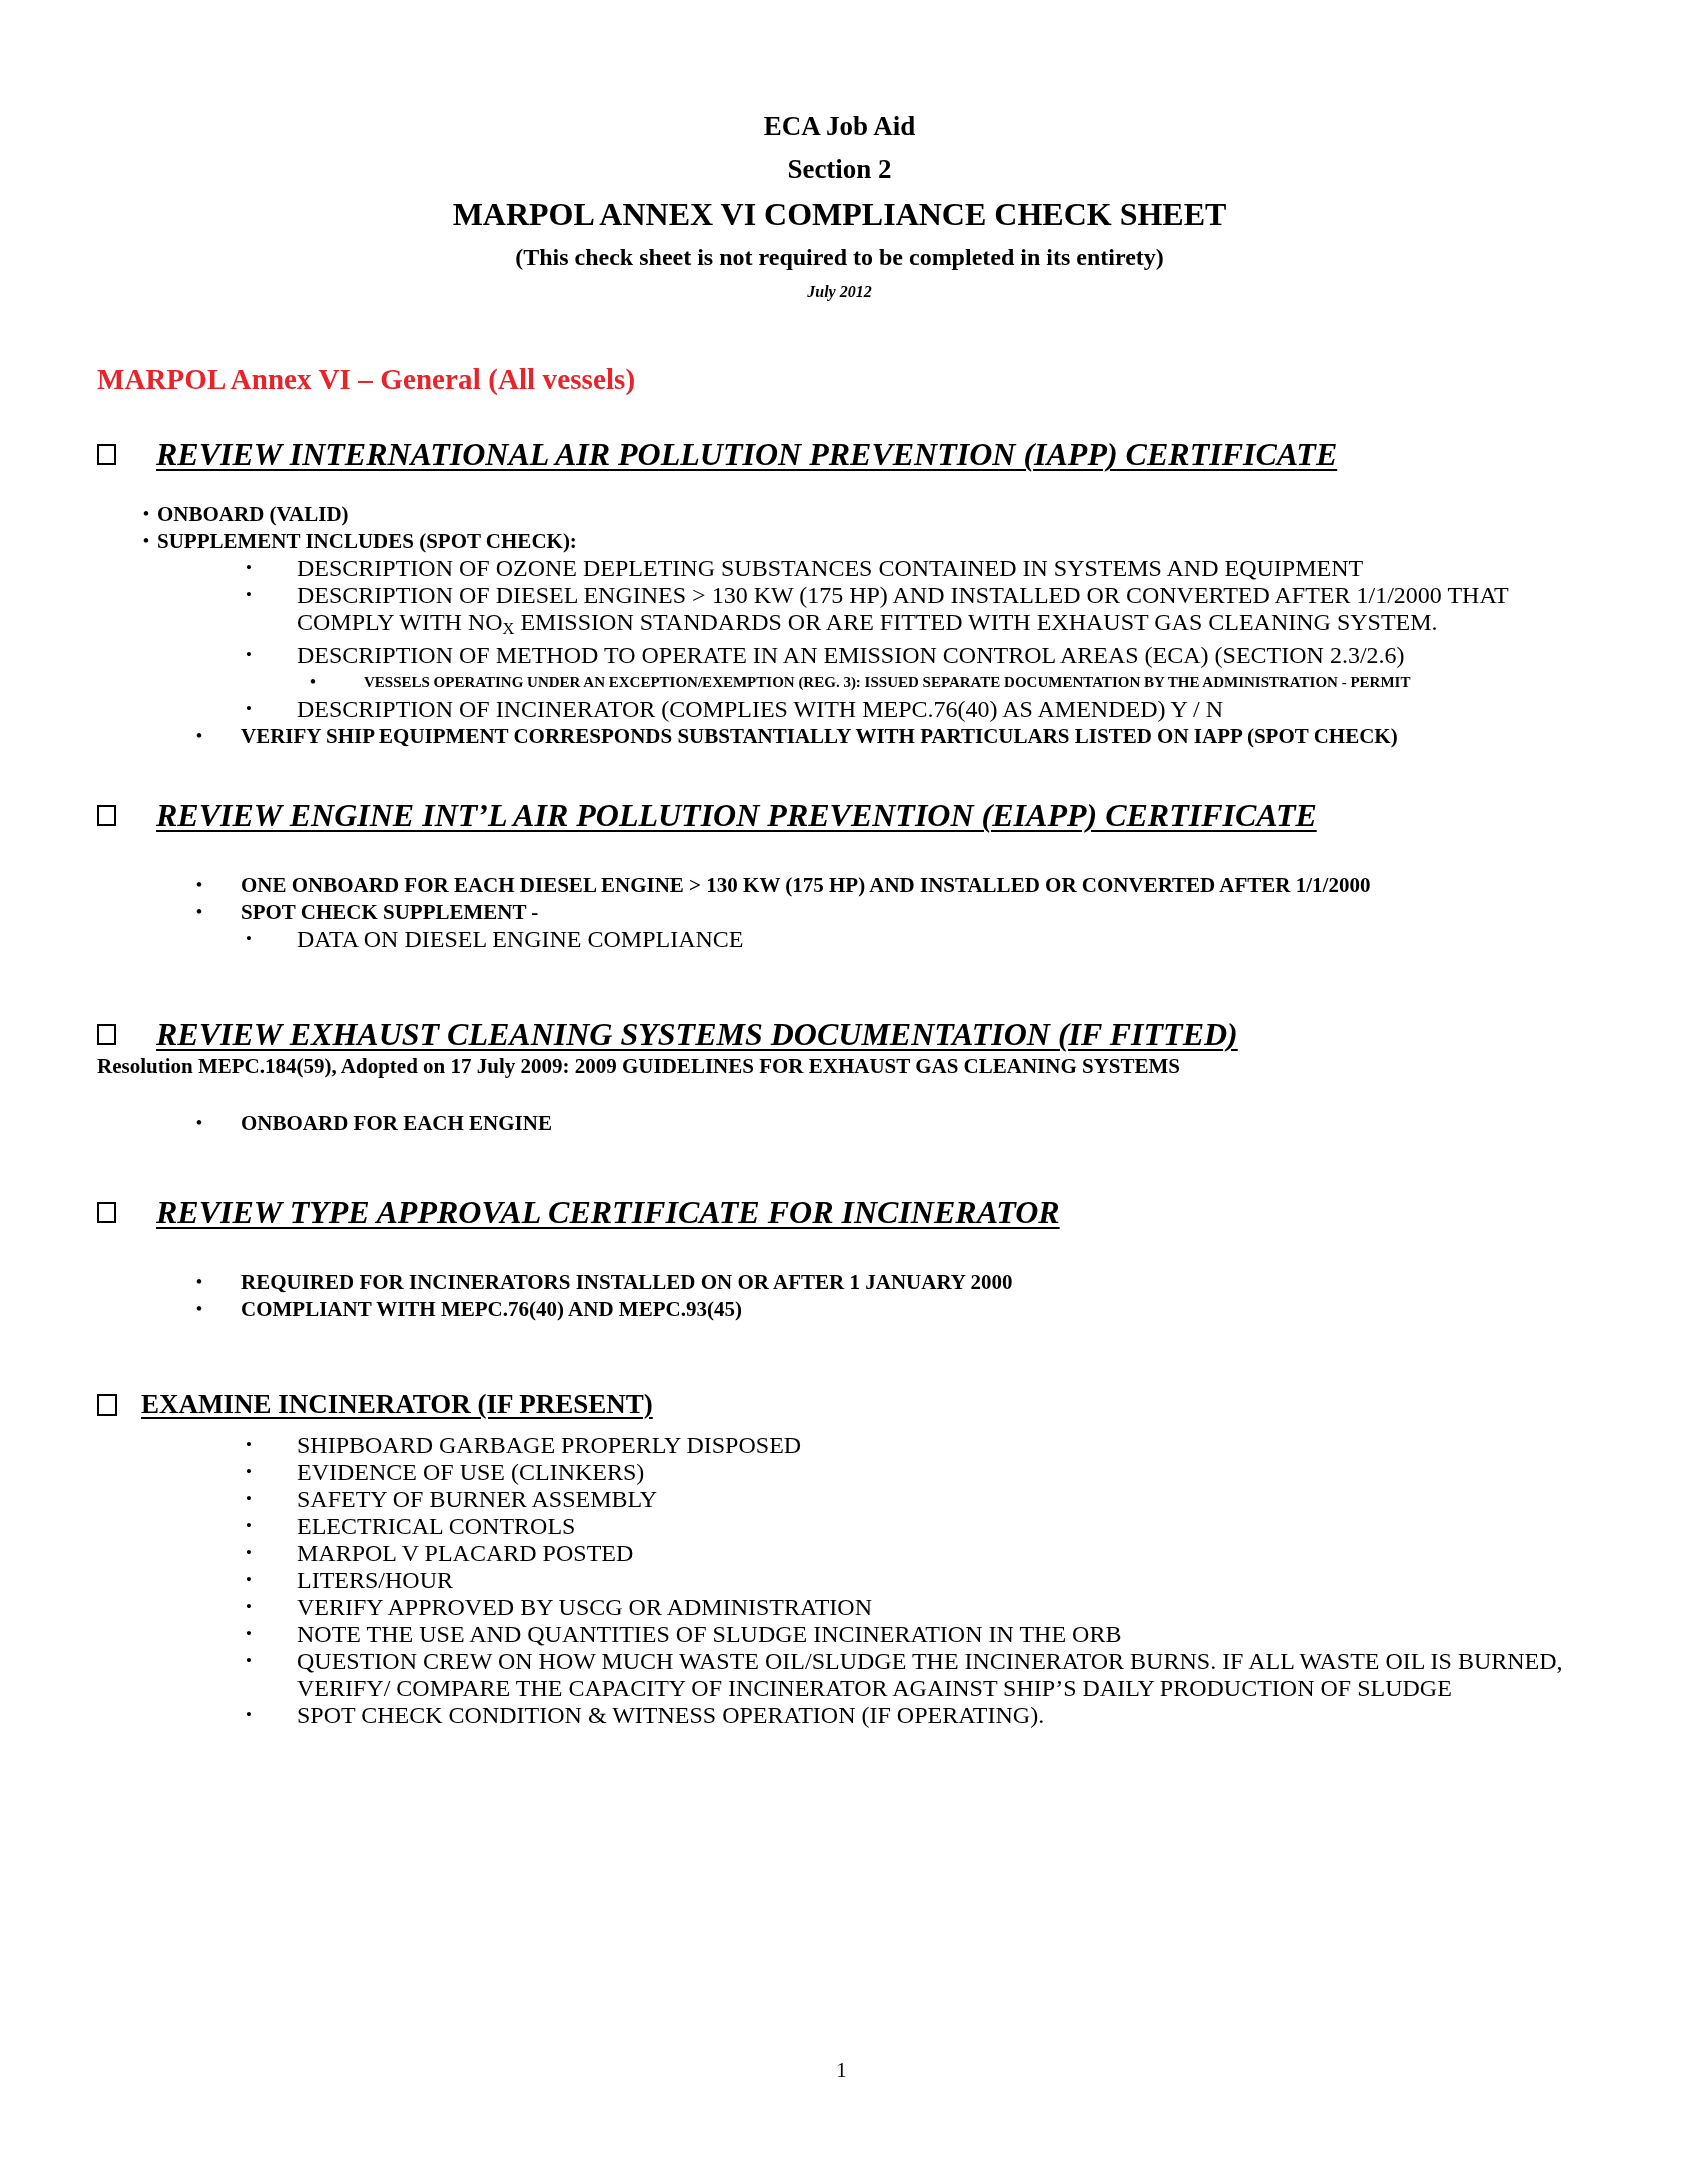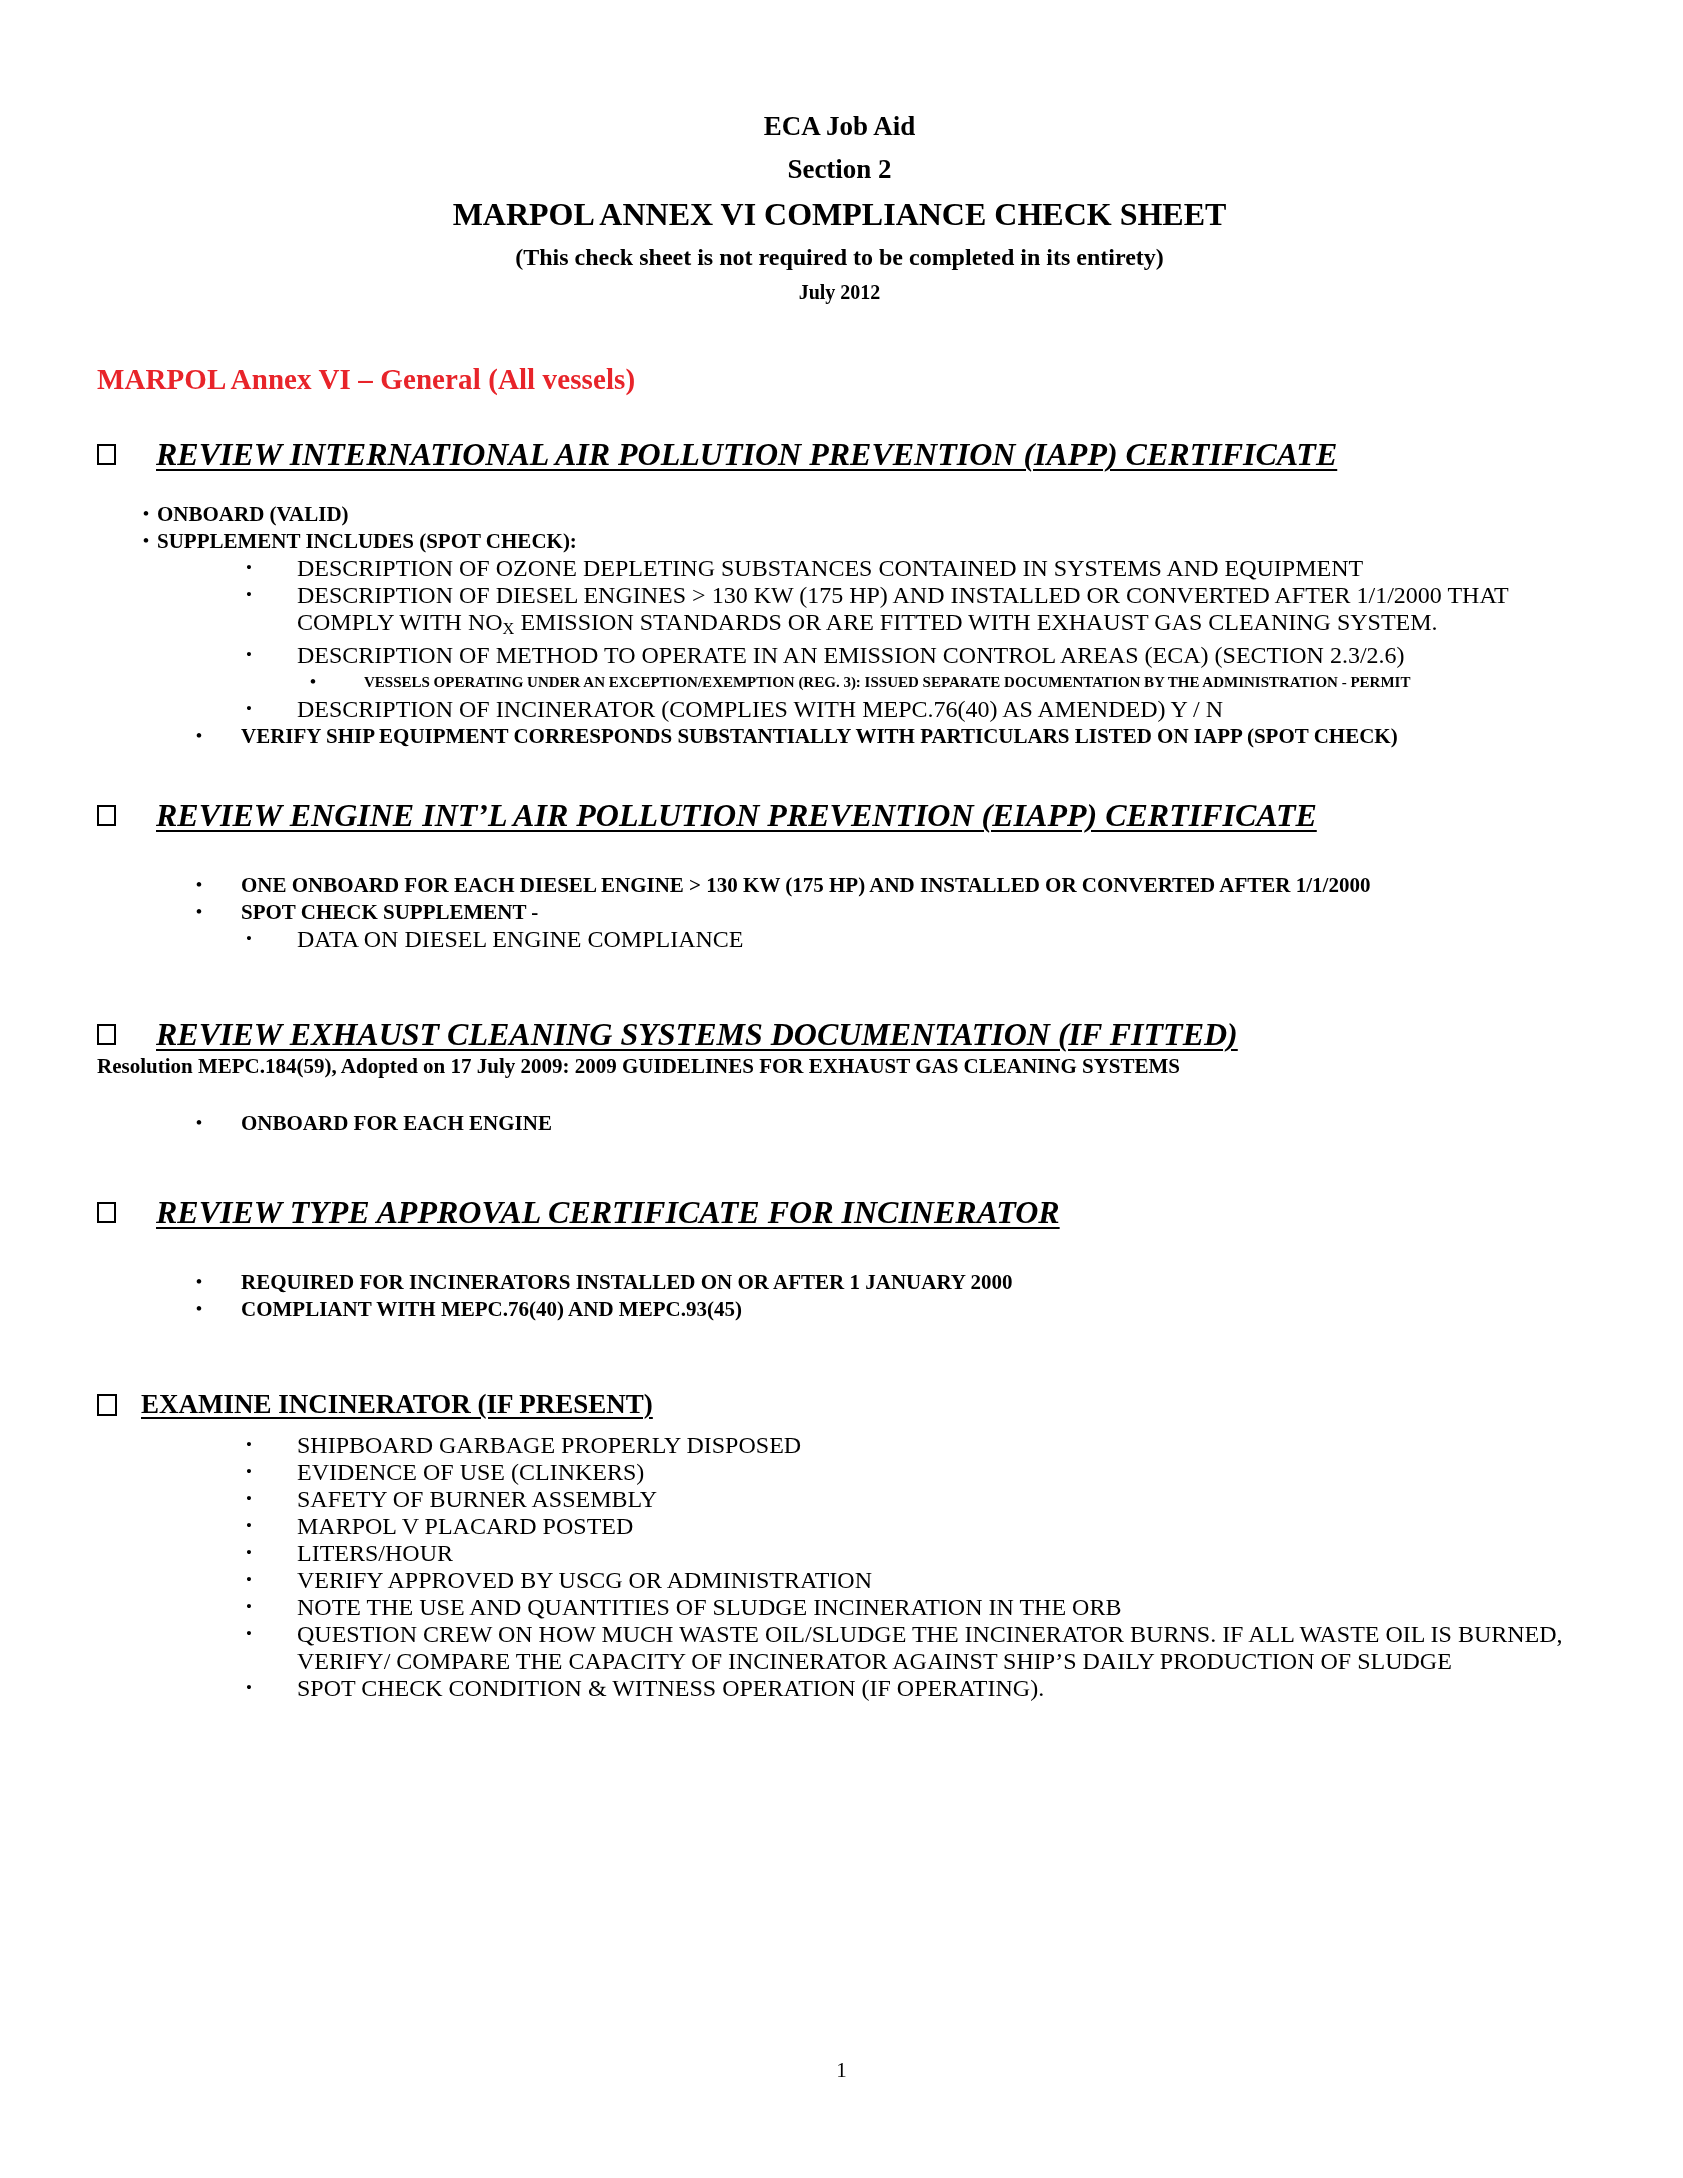--- a/index.html
+++ b/index.html
@@ -50,23 +50,24 @@
     line-height: 40px;
     margin-bottom: 7px;
   }
   .title-line-4 {
     font-size: 24px;
     font-weight: bold;
     line-height: 32px;
     margin-bottom: 5px;
   }
   .title-line-5 {
-    font-size: 20px;
+    font-size: 16px;
     font-weight: bold;
     line-height: 28px;
+    font-style: italic;
   }
 
   
   .red-heading {
     margin-top: 55px;
     font-size: 29px;
     font-weight: bold;
     line-height: 36px;
     color: #e8242a;
     letter-spacing: 0.1px;
@@ -281,20 +282,21 @@
       <span class="chk-gap"></span>
       <span class="chk-label">EXAMINE INCINERATOR (IF PRESENT)</span>
     </div>
 
     <div class="sp-10"></div>
 
     <ul>
       <li class="lvl-b">SHIPBOARD GARBAGE PROPERLY DISPOSED</li>
       <li class="lvl-b">EVIDENCE OF USE (CLINKERS)</li>
       <li class="lvl-b">SAFETY OF BURNER ASSEMBLY</li>
+      <li class="lvl-b">ELECTRICAL CONTROLS</li>
       <li class="lvl-b">MARPOL V PLACARD POSTED</li>
       <li class="lvl-b">LITERS/HOUR</li>
       <li class="lvl-b">VERIFY APPROVED BY USCG OR ADMINISTRATION</li>
       <li class="lvl-b">NOTE THE USE AND QUANTITIES OF SLUDGE INCINERATION IN THE ORB</li>
       <li class="lvl-b">QUESTION CREW ON HOW MUCH WASTE OIL/SLUDGE THE INCINERATOR BURNS.  IF ALL WASTE OIL IS BURNED, VERIFY/ COMPARE THE CAPACITY OF INCINERATOR AGAINST SHIP’S DAILY PRODUCTION OF SLUDGE</li>
       <li class="lvl-b">SPOT CHECK CONDITION &amp; WITNESS OPERATION (IF OPERATING).</li>
     </ul>
 
   </div>
 

